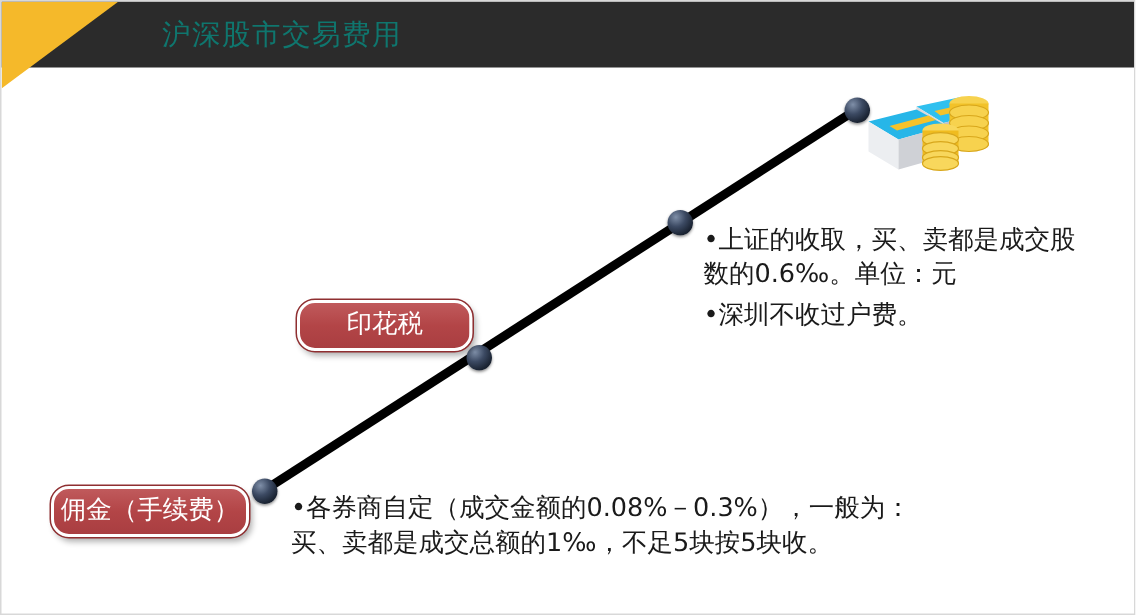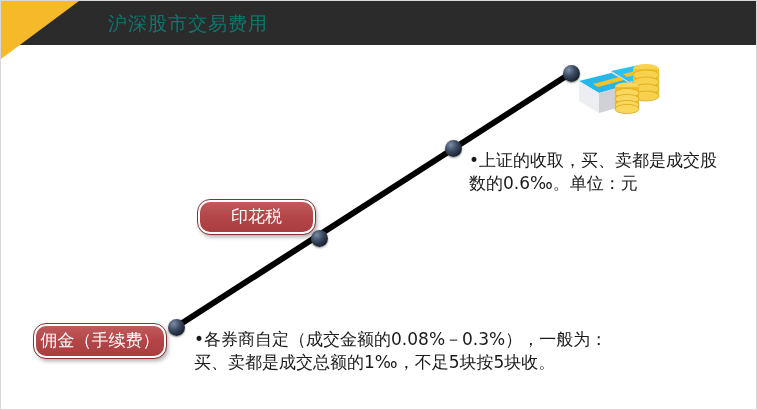--- a/index.html
+++ b/index.html
@@ -164,15 +164,16 @@
     <div class="node" style="left:444px; top:95px;"></div>
     <div class="node" style="left:562px; top:20px;"></div>
 
     <div class="pill" style="left:33px; top:279px; width:128px;">佣金（手续费）</div>
     <div class="pill" style="left:197px; top:155px; width:113px;">印花税</div>
 
     <div class="note" style="left:193px; top:283px; width:440px;">•各券商自定（成交金额的0.08%－0.3%），一般为：
 买、卖都是成交总额的1‰，不足5块按5块收。</div>
     <div class="note" style="left:468px; top:104px; width:288px;">•上证的收取，买、卖都是成交股
 数的0.6‰。单位：元</div>
+    <div class="note" style="left:468px; top:154px; width:288px;">•深圳不收过户费。</div>
 
   </div>
 </div>
 
 </body></html>

